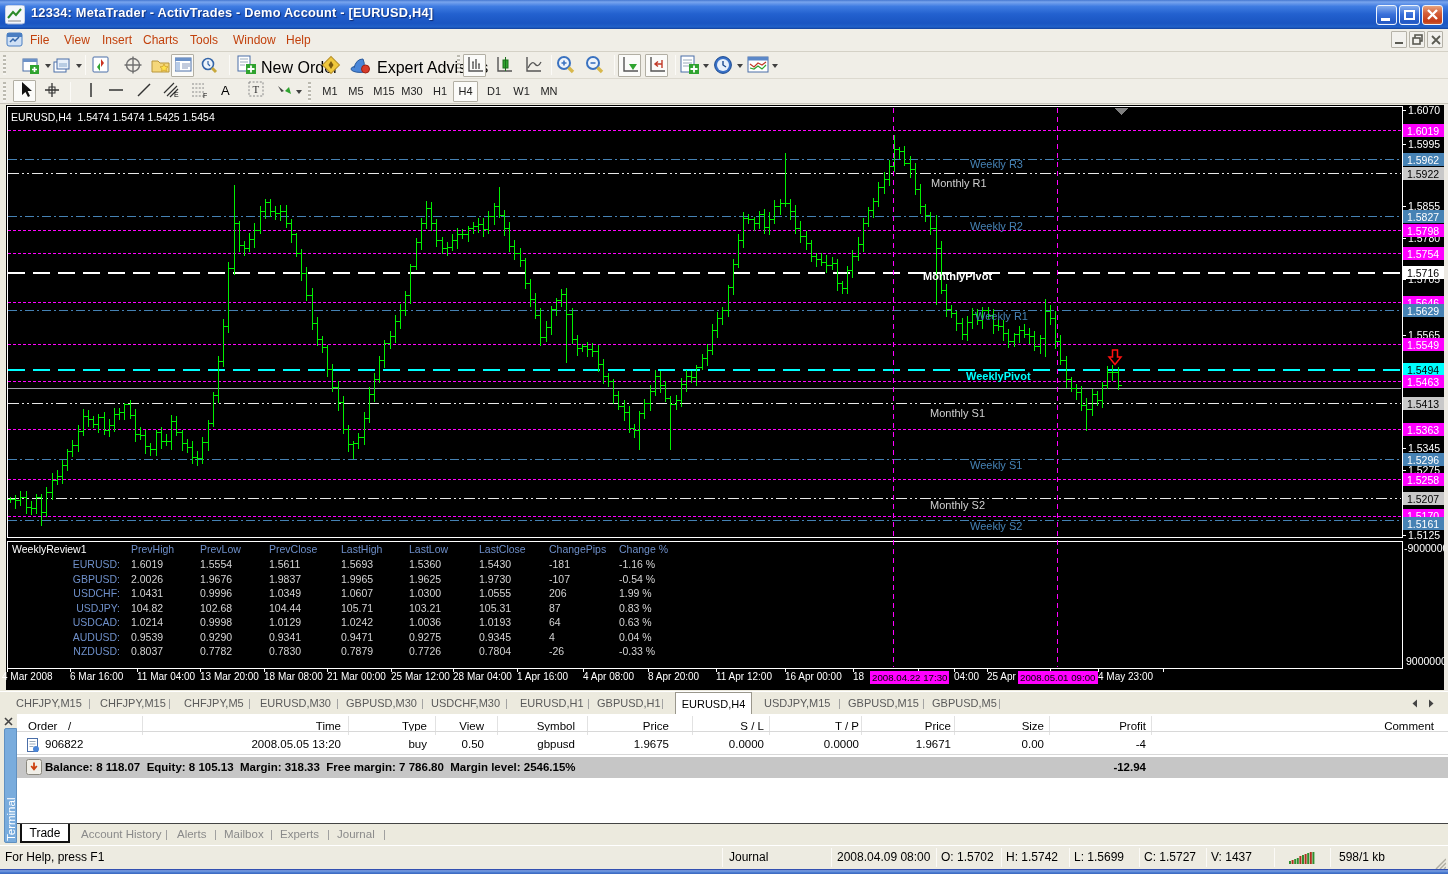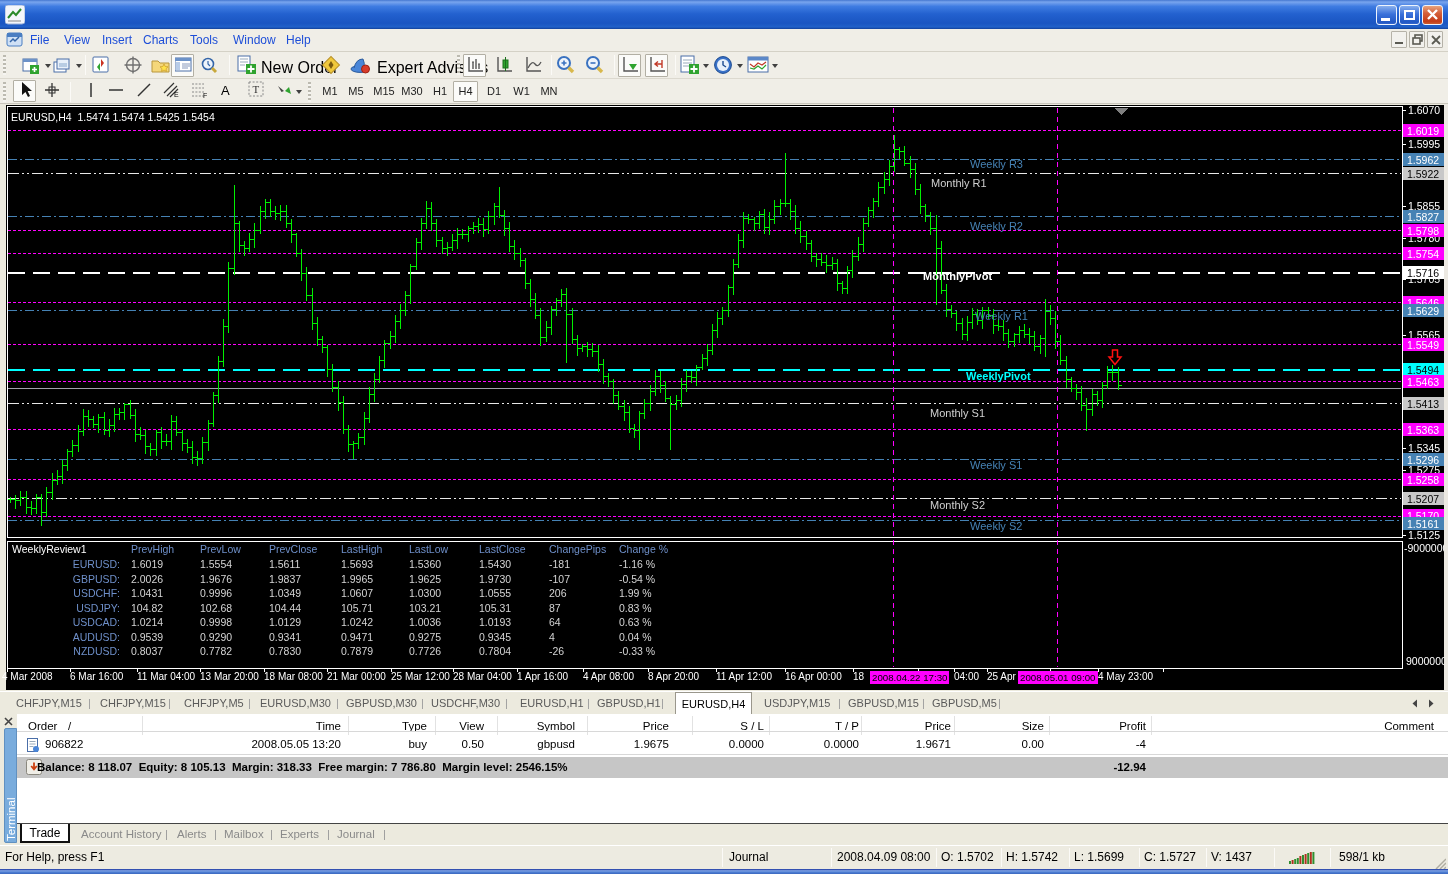--- a/index.html
+++ b/index.html
@@ -3,21 +3,21 @@
 *{margin:0;padding:0;box-sizing:border-box}
 html,body{width:1448px;height:874px;overflow:hidden}
 body{position:relative;background:#000;font-family:'Liberation Sans',sans-serif;-webkit-font-smoothing:antialiased}
 .abs{position:absolute}
 #titlebar{left:0;top:0;width:1448px;height:29px;background:linear-gradient(180deg,#4577d0 0%,#79a5ee 7%,#3f7ce2 22%,#2361cf 48%,#1a55c2 80%,#2161c9 93%,#12409a 100%)}
 #titlebar .ttl{position:absolute;left:31px;top:5px;color:#fff;font-size:12.8px;font-weight:bold;text-shadow:1px 1px 1px rgba(10,30,90,.75);letter-spacing:.2px}
 .xpbtn{position:absolute;top:5px;width:21px;height:20px;border-radius:3px;border:1px solid #eef4fd}
 .xpb{background:linear-gradient(180deg,#89b0ee 0%,#3a71da 45%,#2258c4 90%,#3566cc 100%)}
 .xpr{background:linear-gradient(180deg,#e8a37c 0%,#d4603a 40%,#c43c18 85%,#cc5c30 100%)}
 #menubar{left:0;top:29px;width:1448px;height:23px;background:#f0eee7;border-bottom:1px solid #d4d1c6}
-.mitem{position:absolute;top:4px;font-size:12px;color:#1d4ed8}
+.mitem{position:absolute;top:4px;font-size:12px;color:#c2410c}
 .mdib{position:absolute;top:2px;width:16px;height:17px;background:#f2f1ed;border:1px solid #b5b2a8;border-radius:1px}
 #tb1{left:0;top:52px;width:1448px;height:27px;background:#f0eee7;border-bottom:1px solid #dcd9cf}
 #tb2{left:0;top:79px;width:1448px;height:25px;background:#f0eee7;border-bottom:1px solid #c9c6bc}
 .grip{position:absolute;top:3px;width:3px;height:20px;background:repeating-linear-gradient(180deg,#bcbab0 0 2px,#f6f5f1 2px 4px)}
 .tsep{position:absolute;top:3px;width:1px;height:20px;background:#c6c3b8;border-right:1px solid #fbfaf7}
 .tbtn{position:absolute;width:23px;height:23px}
 .pressed{background:#fbfbf9;border:1px solid #b2afa4;border-radius:1px}
 .tlabel{position:absolute;font-size:16px;color:#000}
 .per{position:absolute;top:2px;height:21px;font-size:11px;color:#222;text-align:center;padding-top:4px}
 .dda{position:absolute;width:0;height:0;border-left:3px solid transparent;border-right:3px solid transparent;border-top:4px solid #404040}
@@ -43,20 +43,21 @@
 .scell{position:absolute;top:4px;font-size:12px;color:#000;white-space:nowrap}
 .ssep{position:absolute;top:2px;width:1px;height:19px;background:#c2bfb4;border-right:1px solid #fbfaf7}
 #taskbar{left:0;top:869px;width:1448px;height:5px;background:linear-gradient(180deg,#16309c 0%,#7da2e4 35%,#4a7ad0 70%,#3a67bd 100%)}
 </style></head><body>
 <div class="abs" id="titlebar">
     <svg class="abs" style="left:5px;top:5px" width="20" height="20" viewBox="0 0 20 20">
       <rect x="0" y="0" width="20" height="19" rx="3" fill="#f4f6fb" stroke="#9ab0d8"></rect>
       <path d="M3 13 L8 7 L11 10 L16 4" stroke="#2a8a2a" stroke-width="2" fill="none"></path>
       <path d="M3 16 h13" stroke="#888" stroke-width="1"></path>
     </svg>
+    <div class="ttl">12334: MetaTrader - ActivTrades - Demo Account - [EURUSD,H4]</div>
     <div class="xpbtn xpb" style="left:1376px">
       <div class="abs" style="left:4px;top:12px;width:9px;height:3px;background:#fff"></div>
     </div>
     <div class="xpbtn xpb" style="left:1399px">
       <div class="abs" style="left:4px;top:4px;width:11px;height:10px;border:2px solid #fff"></div>
     </div>
     <div class="xpbtn xpr" style="left:1422px">
       <svg class="abs" style="left:0px;top:0px" width="19" height="18" viewBox="0 0 19 18">
         <path d="M5 4 L14 13 M14 4 L5 13" stroke="#fff" stroke-width="2.4"></path>
       </svg>
@@ -541,21 +542,21 @@
       <div class="dcell" style="left:934px;top:3px;transform:translateX(-100%)">1.9671</div>
       <div class="dcell" style="left:1027px;top:3px;transform:translateX(-100%)">0.00</div>
       <div class="dcell" style="left:1129px;top:3px;transform:translateX(-100%)">-4</div>
       <div class="abs" style="left:0;top:19px;width:1431px;height:1px;background:#d8d8d8"></div>
     </div>
     <div id="brow">
       <svg class="abs" style="left:9px;top:2px" width="16" height="16" viewBox="0 0 16 16">
         <rect x="0.5" y="0.5" width="15" height="15" rx="2" fill="#f0eee7" stroke="#8a887e"></rect>
         <path d="M8 3.5 v6 M5.2 7 l2.8 3.4 L10.8 7" stroke="#cc4010" stroke-width="1.8" fill="none"></path>
       </svg>
-      <div class="dcell" style="left:20px;top:4px;font-weight:bold">Balance: 8 118.07&nbsp;&nbsp;Equity: 8 105.13&nbsp;&nbsp;Margin: 318.33&nbsp;&nbsp;Free margin: 7 786.80&nbsp;&nbsp;Margin level: 2546.15%</div>
+      <div class="dcell" style="left:28px;top:4px;font-weight:bold">Balance: 8 118.07&nbsp;&nbsp;Equity: 8 105.13&nbsp;&nbsp;Margin: 318.33&nbsp;&nbsp;Free margin: 7 786.80&nbsp;&nbsp;Margin level: 2546.15%</div>
       <div class="dcell" style="left:1129px;top:4px;font-weight:bold;transform:translateX(-100%)">-12.94</div>
     </div>
     <div id="btabs">
       <div class="btab-active">Trade</div>
       <div class="btab" style="left:64px">Account History</div>
       <div class="btab" style="left:160px">Alerts</div>
       <div class="btab" style="left:207px">Mailbox</div>
       <div class="btab" style="left:263px">Experts</div>
       <div class="btab" style="left:320px">Journal</div>
       <div class="btabsep" style="left:148px">|</div>

